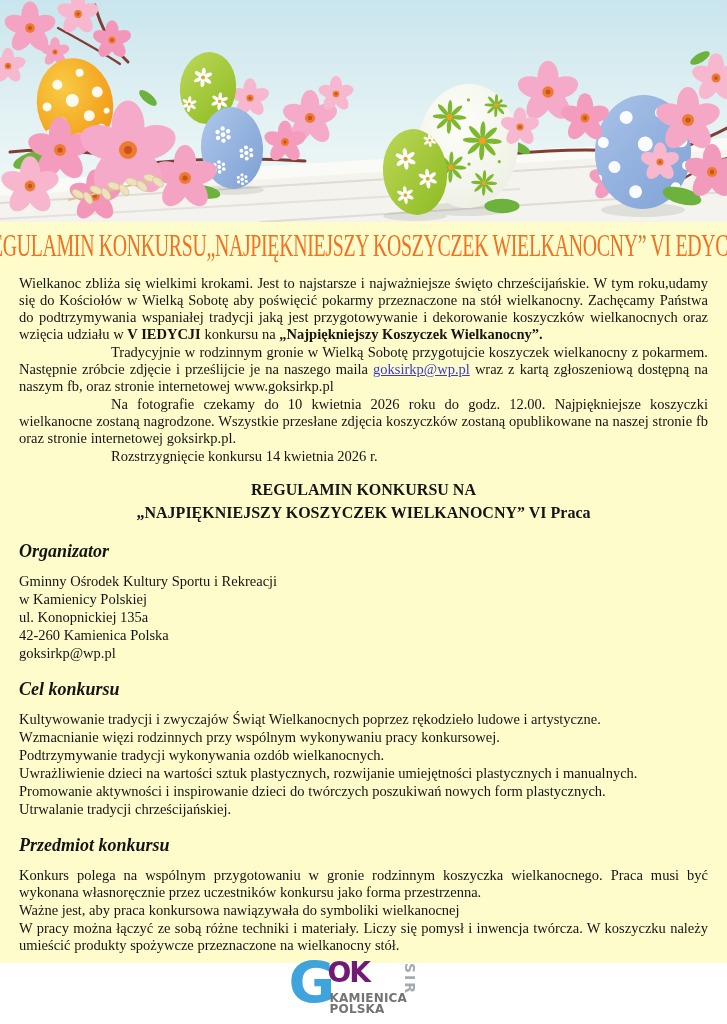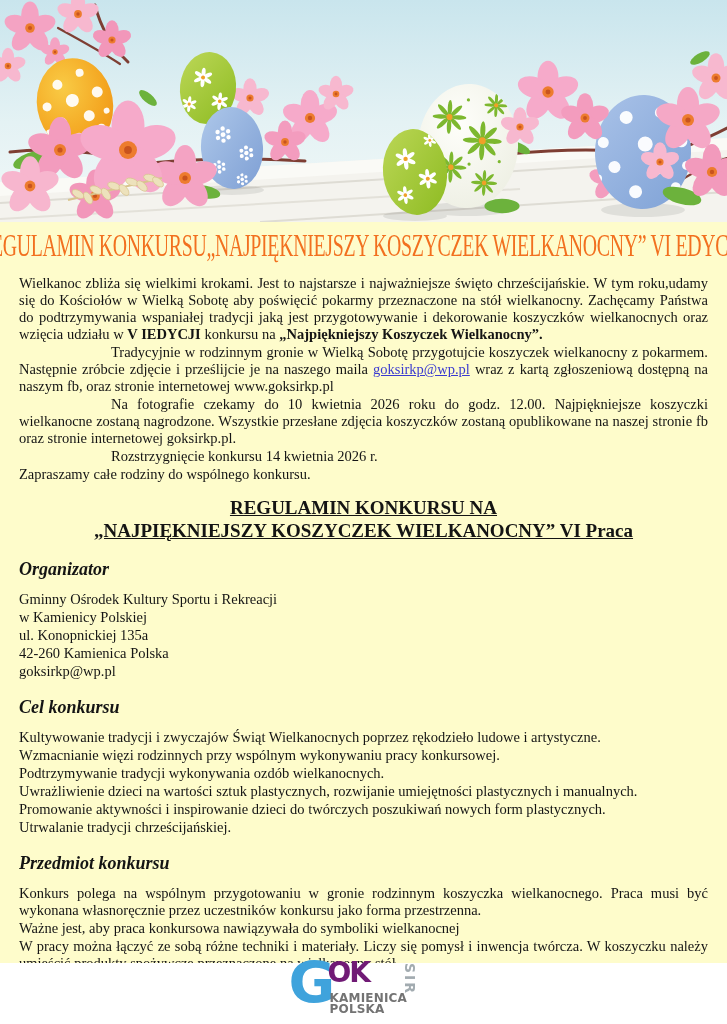--- a/index.html
+++ b/index.html
@@ -11,21 +11,21 @@
   
   .title-band{height:47px;display:flex;align-items:center;justify-content:center;overflow:hidden;}
   .title-text{font-size:31px;line-height:1;color:#F2701F;white-space:nowrap;
               letter-spacing:-.5px;display:inline-block;transform:scaleX(.64);transform-origin:50% 50%;}
   
   .content{padding:5px 18px 0;font-size:14.5px;line-height:17px;}
   .content p{margin:1px;text-align:justify;}
   .ind{text-indent:92px;}
   .noj{text-align:left!important;}
   a.mail{color:#3A3AD0;text-decoration:underline;}
-  .center-head{text-align:center!important;font-weight:bold;font-size:19px;line-height:23px;margin-top:13px!important;text-decoration:underline;}
+  .center-head{text-align:center!important;font-weight:bold;font-size:16px;line-height:23px;margin-top:13px!important;}
   .sec-head{font-weight:bold;font-size:18px;line-height:20px;margin-top:17px!important;margin-bottom:12px!important;text-align:left!important;font-style:italic;}
   .addr,.goal-line{text-align:left;}
   .sub-p{margin:0;}
   
   .footer{position:absolute;left:0;bottom:0;width:727px;height:61px;background:#ffffff;
           display:flex;justify-content:center;align-items:flex-start;}
   .logo{position:relative;width:150px;height:58px;margin-top:1px;
         font-family:"DejaVu Sans",sans-serif;font-weight:bold;}
   .logo-g{position:absolute;left:0;top:-9px;font-size:57px;line-height:1;color:#3FA3DC;}
   .logo-ok{position:absolute;left:39px;top:-5px;font-size:28px;line-height:1;letter-spacing:-2px;color:#701a75;}
@@ -301,21 +301,20 @@
 
   <div class="content">
 
     <p><span>Wielkanoc zbliża się wielkimi krokami. Jest to najstarsze i najważniejsze święto chrześcijańskie. W tym roku,udamy się do Kościołów w Wielką Sobotę aby poświęcić pokarmy przeznaczone na stół wielkanocny. Zachęcamy Państwa do podtrzymywania wspaniałej tradycji jaką jest przygotowywanie i dekorowanie koszyczków wielkanocnych  oraz wzięcia udziału w </span><b>V IEDYCJI</b><span> konkursu  na </span><b>„Najpiękniejszy Koszyczek Wielkanocny”.</b></p>
 
     <p class="ind"><span>Tradycyjnie w rodzinnym gronie w Wielką Sobotę przygotujcie koszyczek wielkanocny z pokarmem. Następnie zróbcie zdjęcie i prześlijcie je na naszego maila </span><a class="mail" href="#">goksirkp@wp.pl</a><span> wraz z kartą zgłoszeniową dostępną na naszym fb, oraz stronie internetowej www.goksirkp.pl</span></p>
 
     <p class="ind">Na fotografie czekamy do 10 kwietnia 2026 roku do godz. 12.00. Najpiękniejsze koszyczki wielkanocne zostaną nagrodzone. Wszystkie przesłane zdjęcia koszyczków zostaną opublikowane na naszej stronie fb oraz stronie internetowej goksirkp.pl.</p>
 
     <p class="ind noj">Rozstrzygnięcie konkursu 14  kwietnia 2026  r.</p>
-    <p class="noj">Zapraszamy całe rodziny do wspólnego konkursu.</p>
 
     <p class="center-head">
       <span>REGULAMIN KONKURSU NA</span><br>
       <span>„NAJPIĘKNIEJSZY KOSZYCZEK WIELKANOCNY” VI Praca</span>
     </p>
 
     <p class="sec-head">Organizator</p>
     <p class="addr">Gminny Ośrodek Kultury Sportu i Rekreacji</p>
     <p class="addr">w Kamienicy Polskiej</p>
     <p class="addr">ul. Konopnickiej 135a</p>

